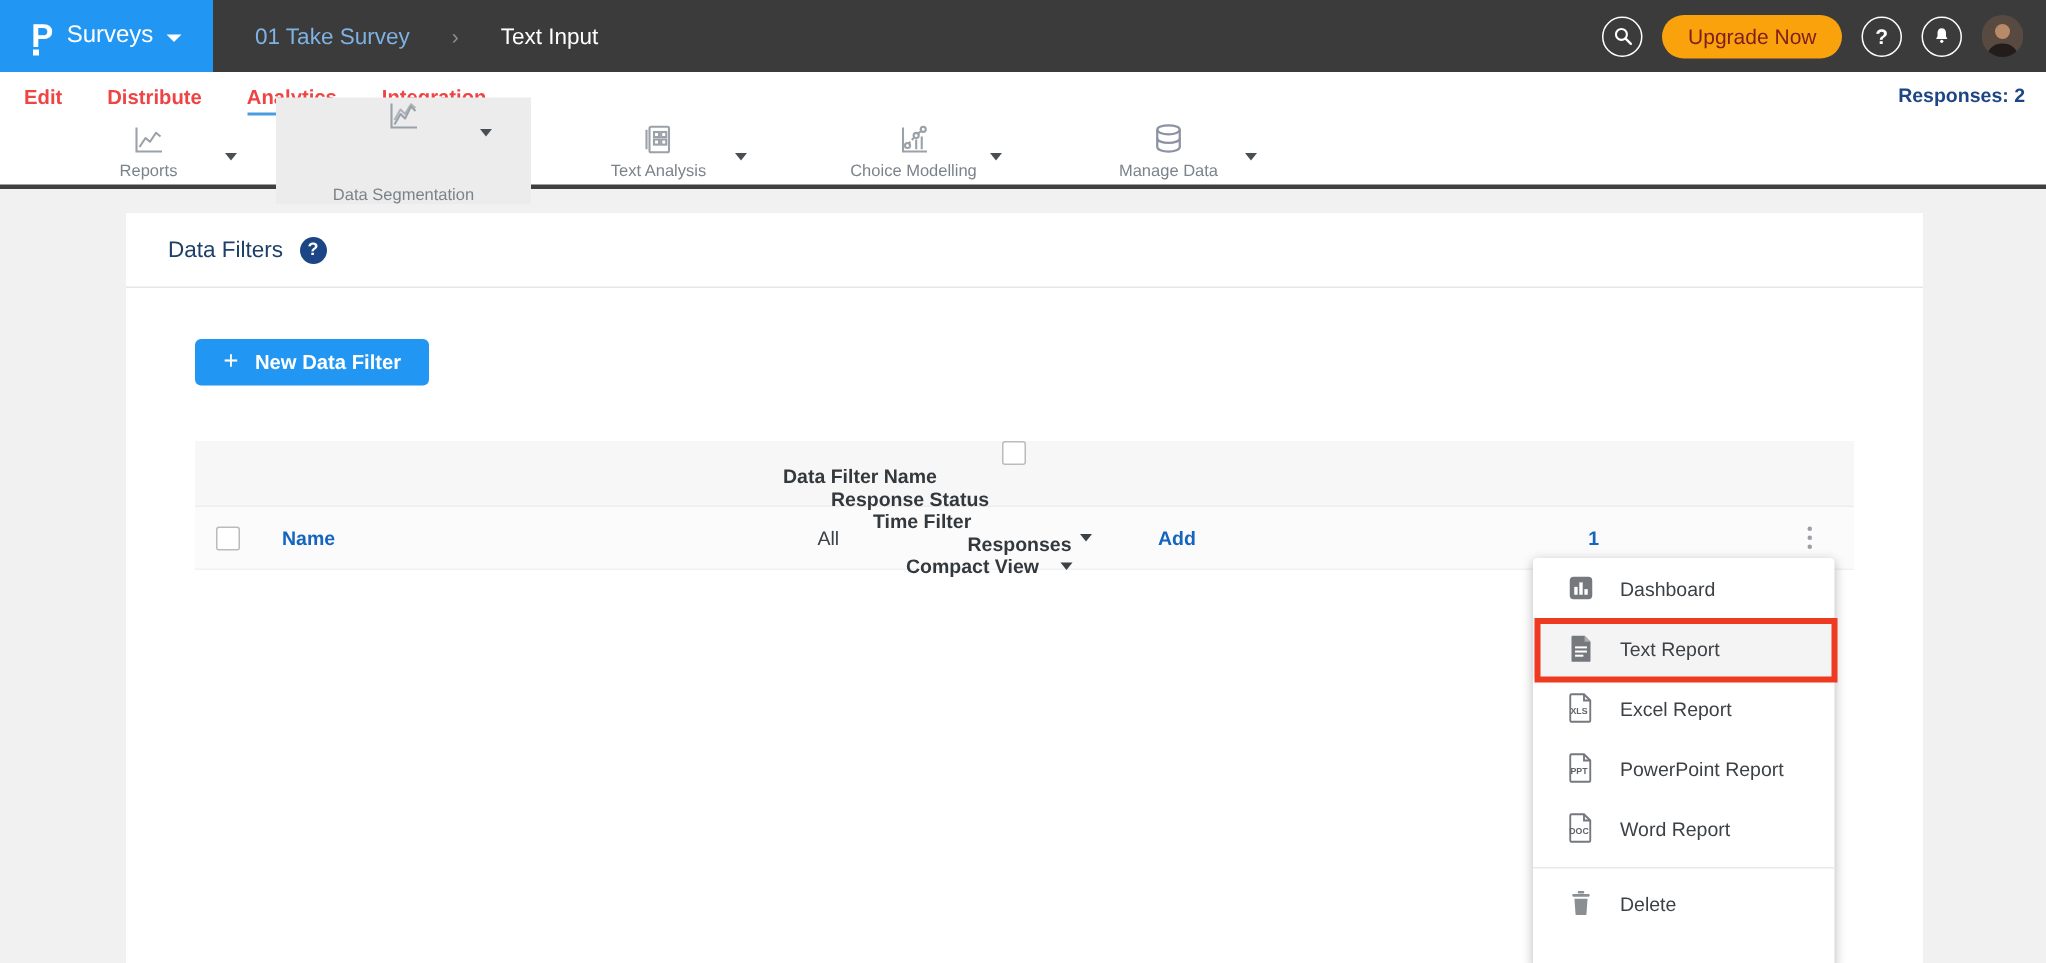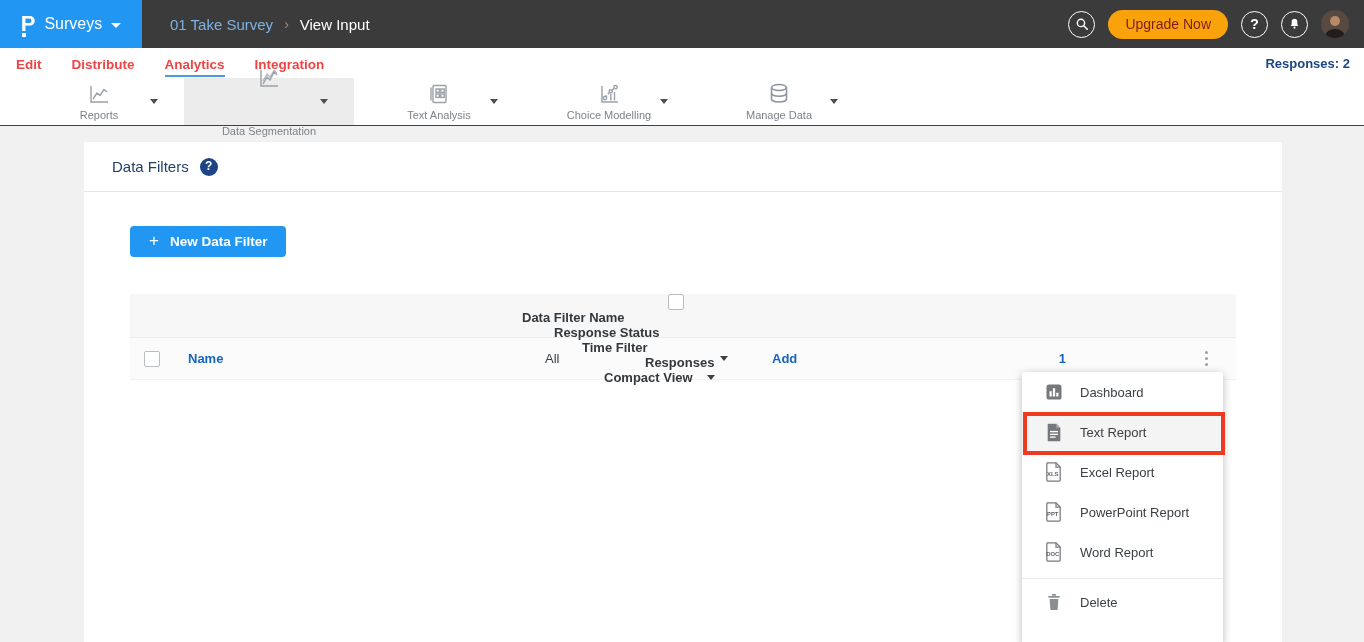--- a/index.html
+++ b/index.html
@@ -21,21 +21,21 @@
   }
   .logo-glyph { font-size:22px; font-weight:700; position:relative; line-height:1; }
   .logo-glyph::after {
     content:""; position:absolute; left:1px; bottom:-2px; width:4px; height:4px; background:#fff;
   }
   .logo-text { font-size:16px; font-weight:400; }
   .caret-down-white {
     width:0; height:0; border-left:5px solid transparent; border-right:5px solid transparent;
     border-top:5px solid #fff; margin-top:2px;
   }
-  .breadcrumb { display:flex; align-items:center; margin-left:28px; gap:11px; font-size:15px; }
+  .breadcrumb { display:flex; align-items:center; margin-left:28px; gap:28px; font-size:15px; }
   .crumb-survey { color:#7fb2e2; cursor:pointer; }
   .crumb-sep { color:#8f8f8f; font-size:14px; }
   .crumb-page { color:#ffffff; }
   .topbar-right { margin-left:auto; display:flex; align-items:center; gap:13px; padding-right:15px; }
   .circle-btn {
     width:27px; height:27px; border:1.5px solid #fff; border-radius:50%;
     display:flex; align-items:center; justify-content:center; color:#fff; cursor:pointer;
     font-size:14px; font-weight:700; background:transparent; flex:none;
   }
   .upgrade-btn {
@@ -48,21 +48,21 @@
   
   .tabsbar {
     height:30px; background:#fff; display:flex; align-items:center; padding:0 14px 0 16px;
   }
   .tab { font-size:13.5px; font-weight:700; color:#ef4444; margin-right:30px; cursor:pointer; padding-top:2px; }
   .tab-inner { padding-bottom:3px; border-bottom:2px solid transparent; }
   .tab.active .tab-inner { border-bottom-color:#4a9be0; }
   .responses-count { margin-left:auto; font-size:13px; font-weight:700; color:#1c4585; }
 
   
-  .toolbar { height:48px; background:#fff; border-bottom:1px solid #404040; display:flex; padding-left:14px; }
+  .toolbar { height:48px; background:#fff; border-bottom:3px solid #404040; display:flex; padding-left:14px;align-items:center; }
   .tool-item {
     width:170px; position:relative; display:flex; flex-direction:column;
     align-items:center; justify-content:center; cursor:pointer;
   }
   .tool-item.active { background:#ececec;gap:32px; }
   .tool-icon { height:24px; display:flex; align-items:flex-end; justify-content:center; }
   .tool-label { font-size:11px; color:#7b838a; margin-top:3px; }
   .tool-caret {
     position:absolute; right:26px; top:21px; width:0; height:0; cursor:pointer;
     border-left:4.5px solid transparent; border-right:4.5px solid transparent; border-top:5px solid #4a4f54;
@@ -141,21 +141,21 @@
 
   <div class="topbar">
     <div class="logo-block">
       <span class="logo-glyph">P</span>
       <span class="logo-text">Surveys</span>
       <span class="caret-down-white"></span>
     </div>
     <div class="breadcrumb">
       <span class="crumb-survey">01 Take Survey</span>
       <span class="crumb-sep">›</span>
-      <span class="crumb-page">View Input</span>
+      <span class="crumb-page">Text Input</span>
     </div>
     <div class="topbar-right">
       <div class="circle-btn">
         <svg width="14" height="14" viewBox="0 0 20 20">
           <circle cx="8.5" cy="8.5" r="5.2" fill="none" stroke="#fff" stroke-width="2"></circle>
           <line x1="12.5" y1="12.5" x2="17.5" y2="17.5" stroke="#fff" stroke-width="2.2" stroke-linecap="round"></line>
         </svg>
       </div>
       <button class="upgrade-btn">Upgrade Now</button>
       <div class="circle-btn">

